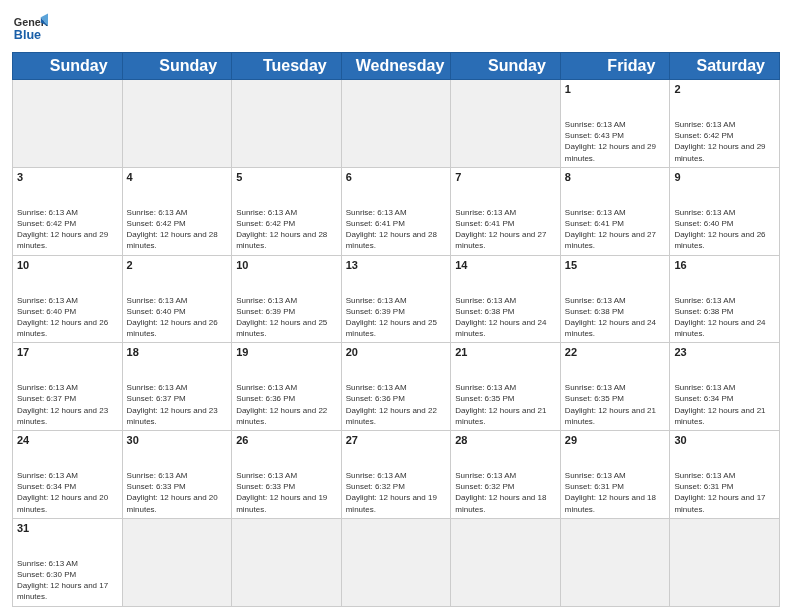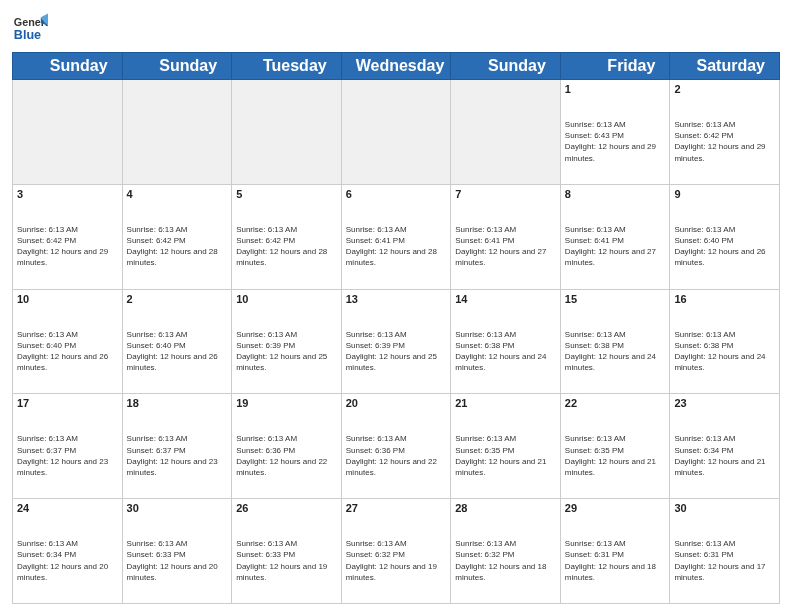--- a/index.html
+++ b/index.html
@@ -251,15 +251,27 @@
           </td>
           <td>
             <span class="day-num">29</span>
             <div class="day-info">Sunrise: 6:13 AM<br>Sunset: 6:31 PM<br>Daylight: 12 hours and 18 minutes.</div>
           </td>
           <td>
             <span class="day-num">30</span>
             <div class="day-info">Sunrise: 6:13 AM<br>Sunset: 6:31 PM<br>Daylight: 12 hours and 17 minutes.</div>
           </td>
         </tr>
+        <tr>
+          <td class="last-row">
+            <span class="day-num">31</span>
+            <div class="day-info">Sunrise: 6:13 AM<br>Sunset: 6:30 PM<br>Daylight: 12 hours and 17 minutes.</div>
+          </td>
+          <td class="empty last-row"></td>
+          <td class="empty last-row"></td>
+          <td class="empty last-row"></td>
+          <td class="empty last-row"></td>
+          <td class="empty last-row"></td>
+          <td class="empty last-row"></td>
+        </tr>
       </tbody>
   </table>
 </div>
 
 </body></html>

